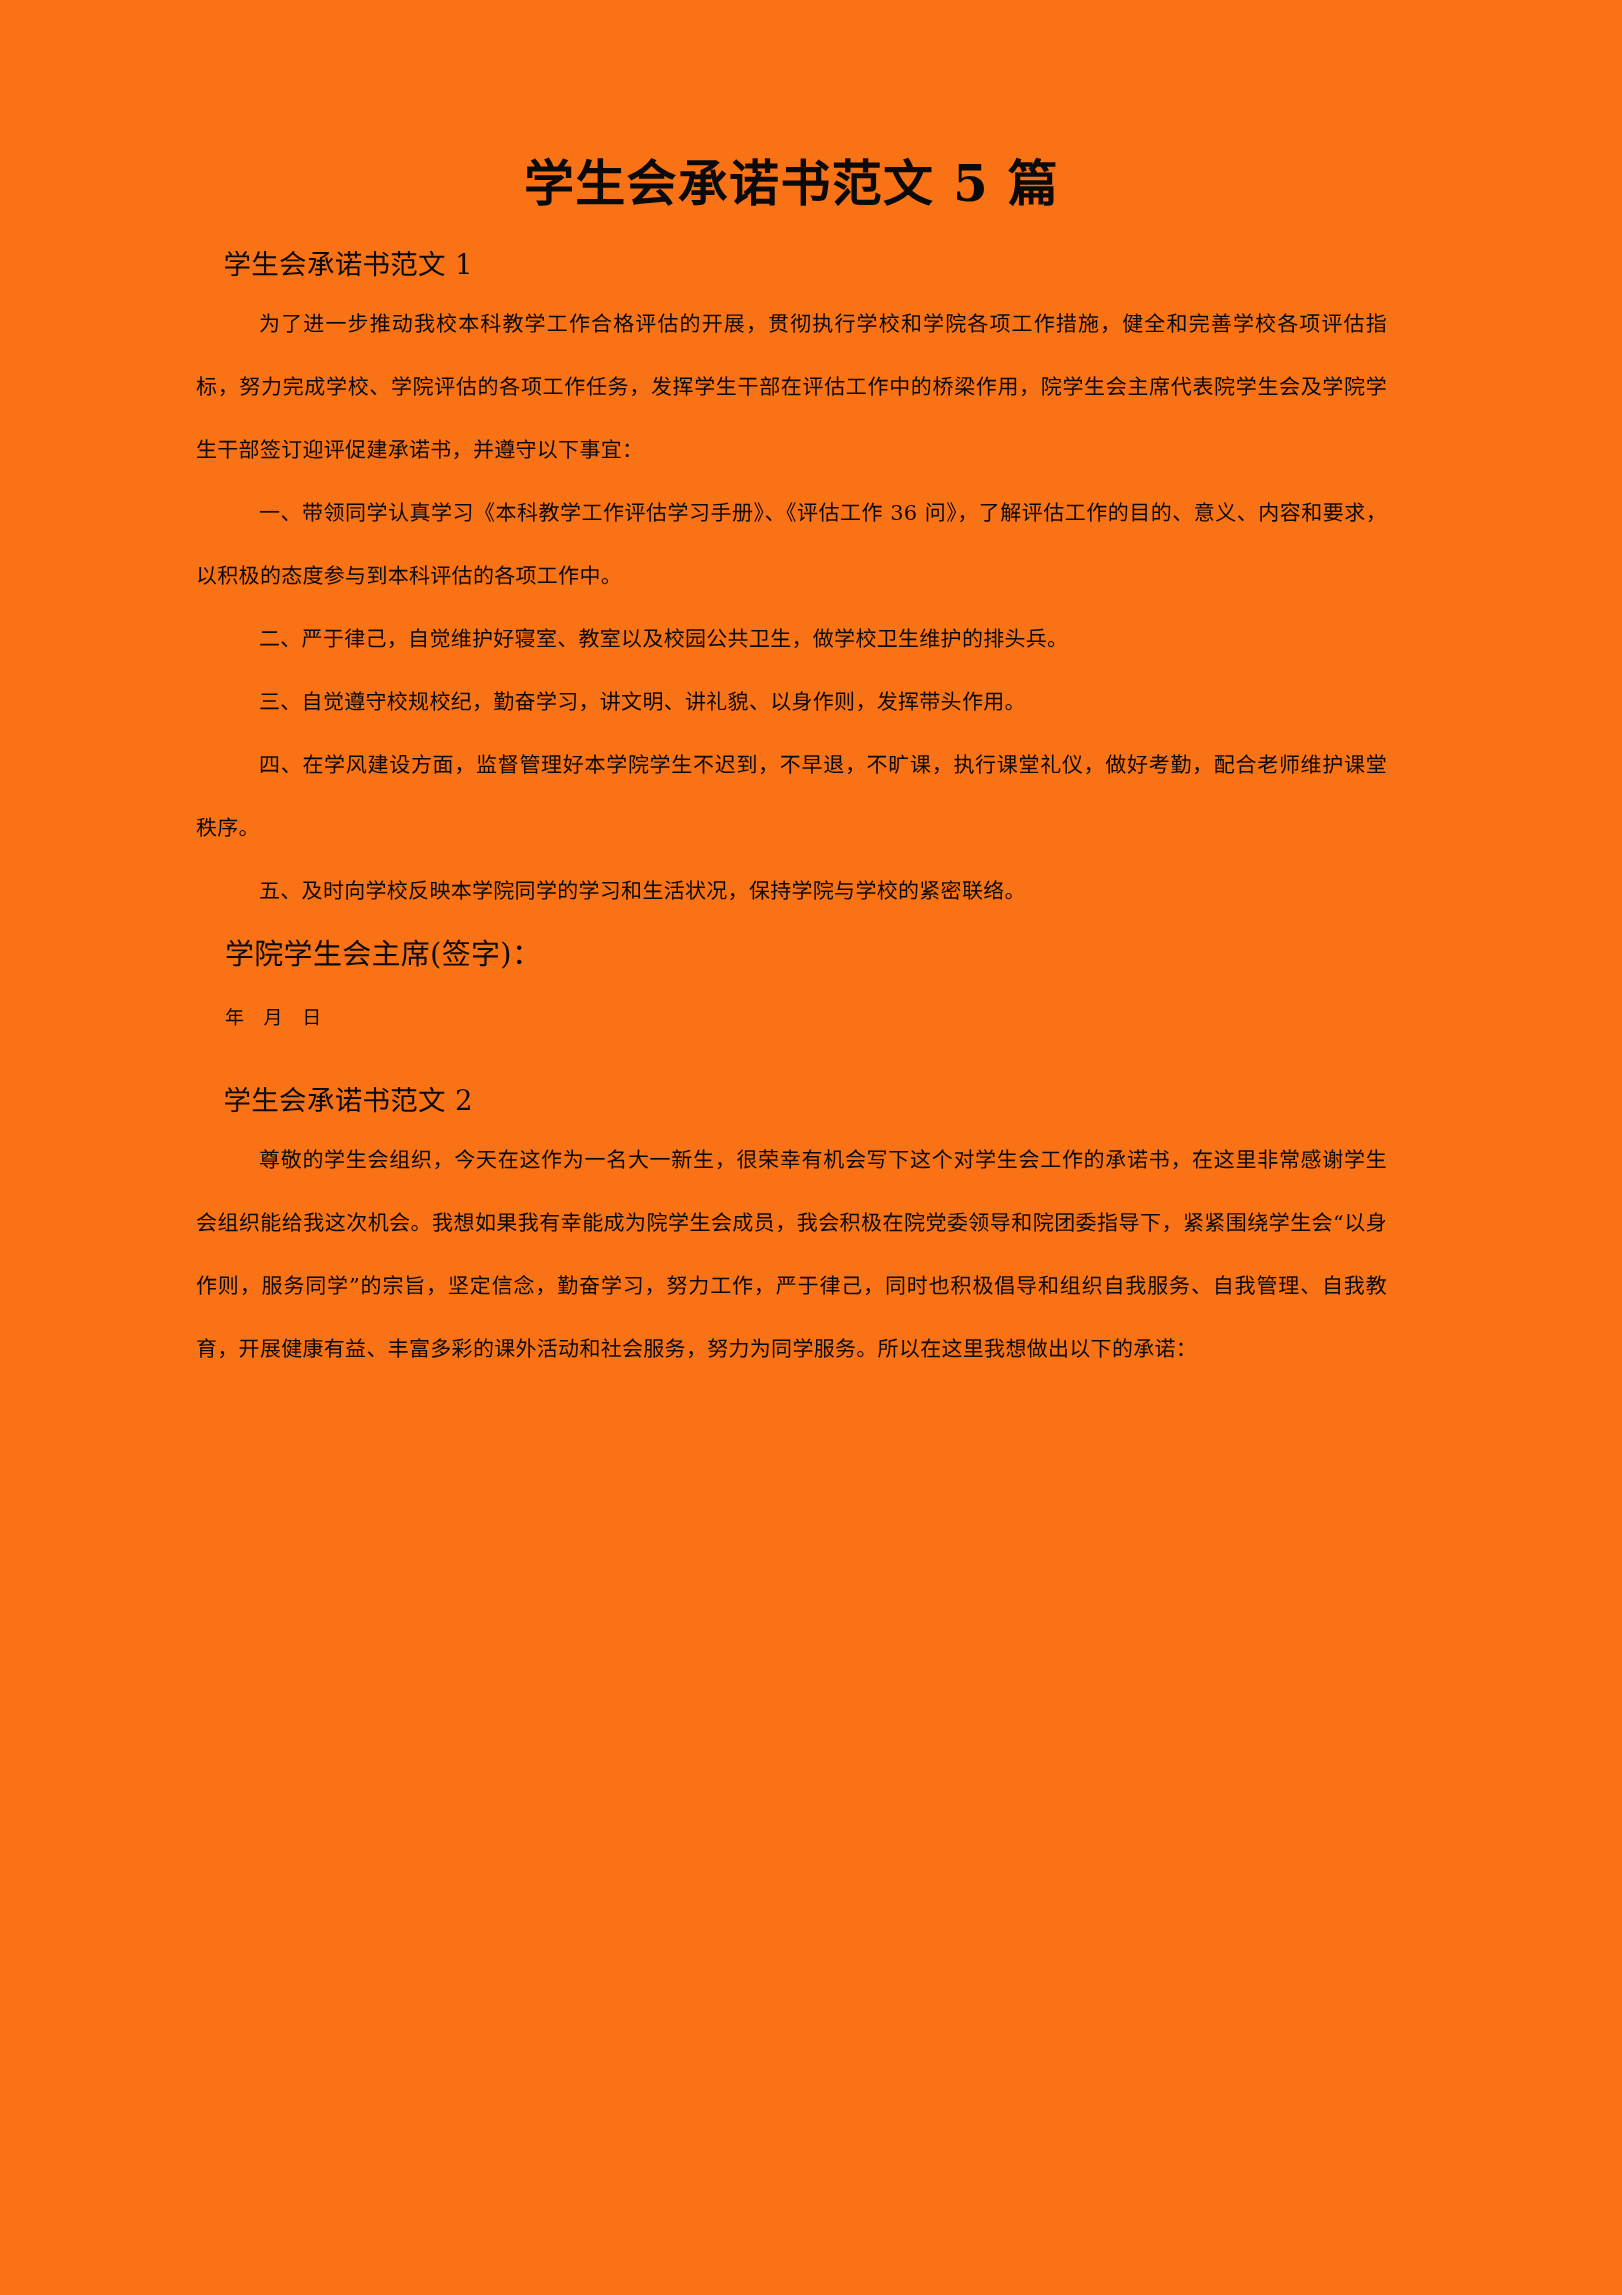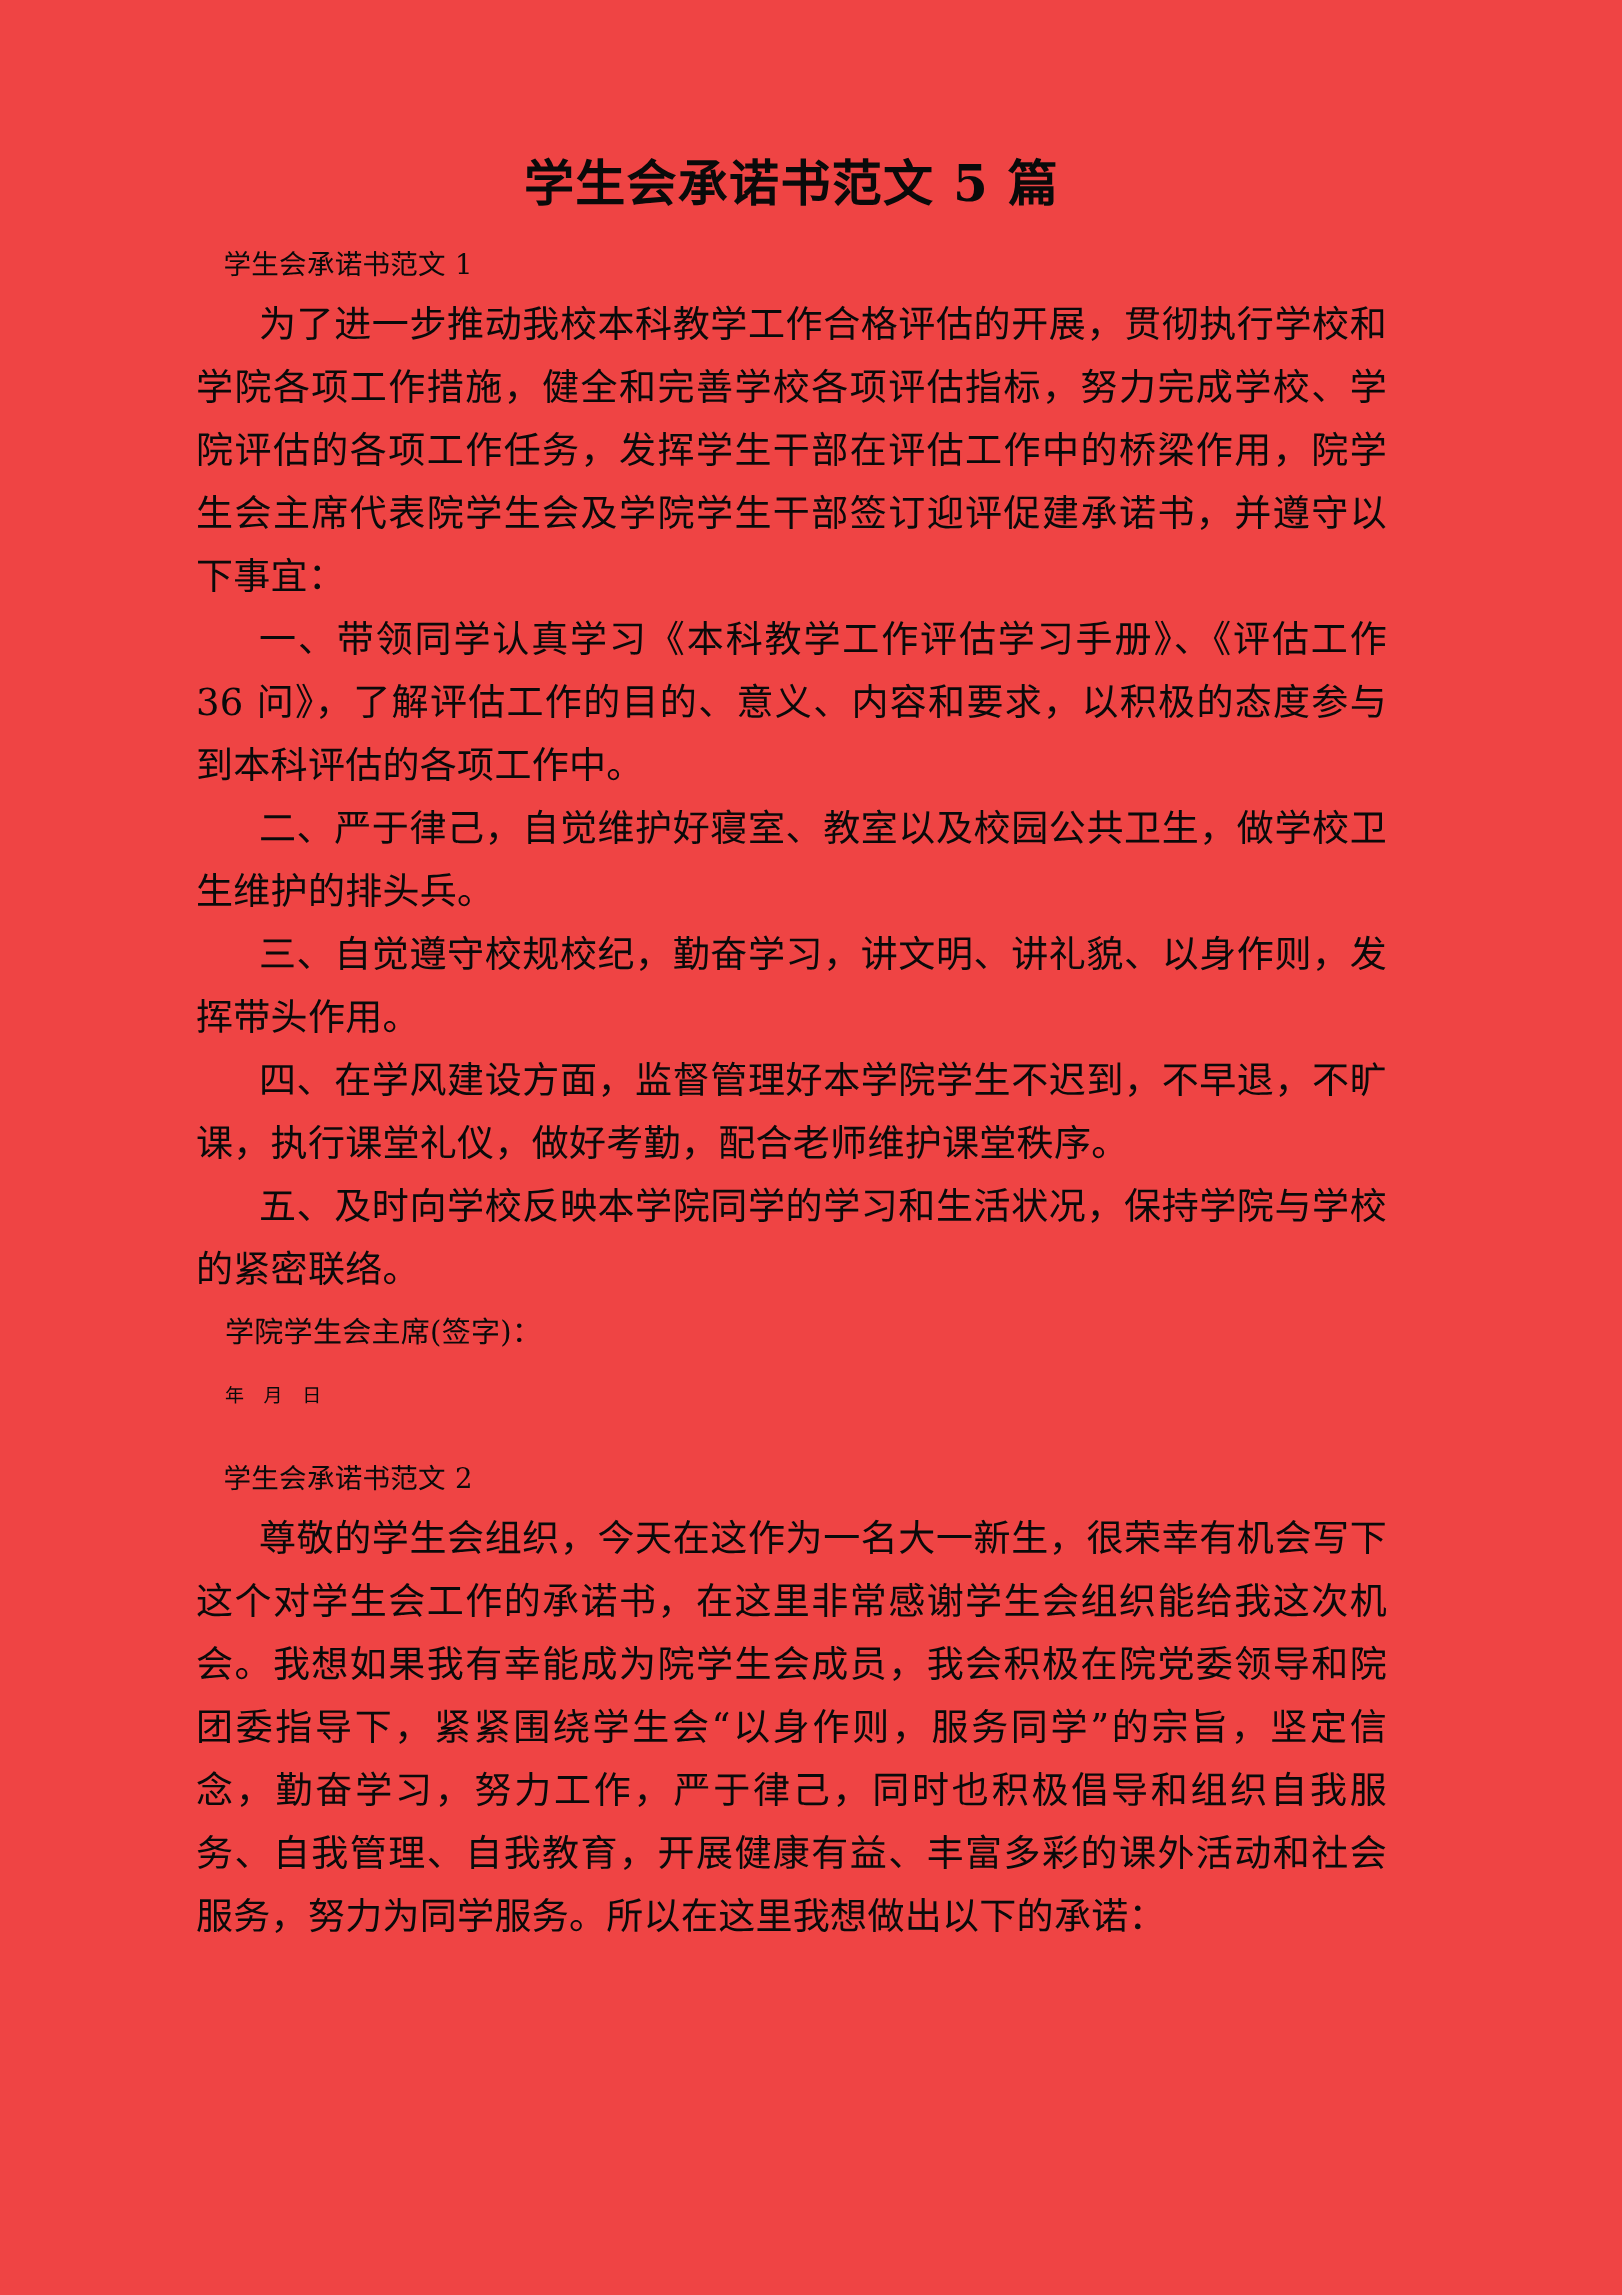--- a/index.html
+++ b/index.html
@@ -15,21 +15,21 @@
     color: #0a0a0a;
     -webkit-font-smoothing: antialiased;
   }
 
   .page {
     position: relative;
     width: 1623px;
     height: 2295px;
     box-sizing: border-box;
     padding: 0;
-    background: #ef4444;
+    background: #f97316;
     overflow: hidden;
   }
 
   
   .content {
     position: absolute;
     left: 196px;
     top: 0;
     width: 1191px;
   }
@@ -50,21 +50,21 @@
     font-size: 27.5px;
     line-height: 58px;
     margin: 0;
     padding-top: 22px;
     text-indent: 27.5px;
     font-weight: 400;
     letter-spacing: 0.3px;
   }
 
   .para {
-    font-size: 37px;
+    font-size: 21px;
     line-height: 63px;
     margin: 0;
     text-indent: 63px;
     text-align: justify;
     text-justify: inter-ideograph;
     letter-spacing: 0.3px;
   }
 
   .signature-line {
     font-size: 29px;

